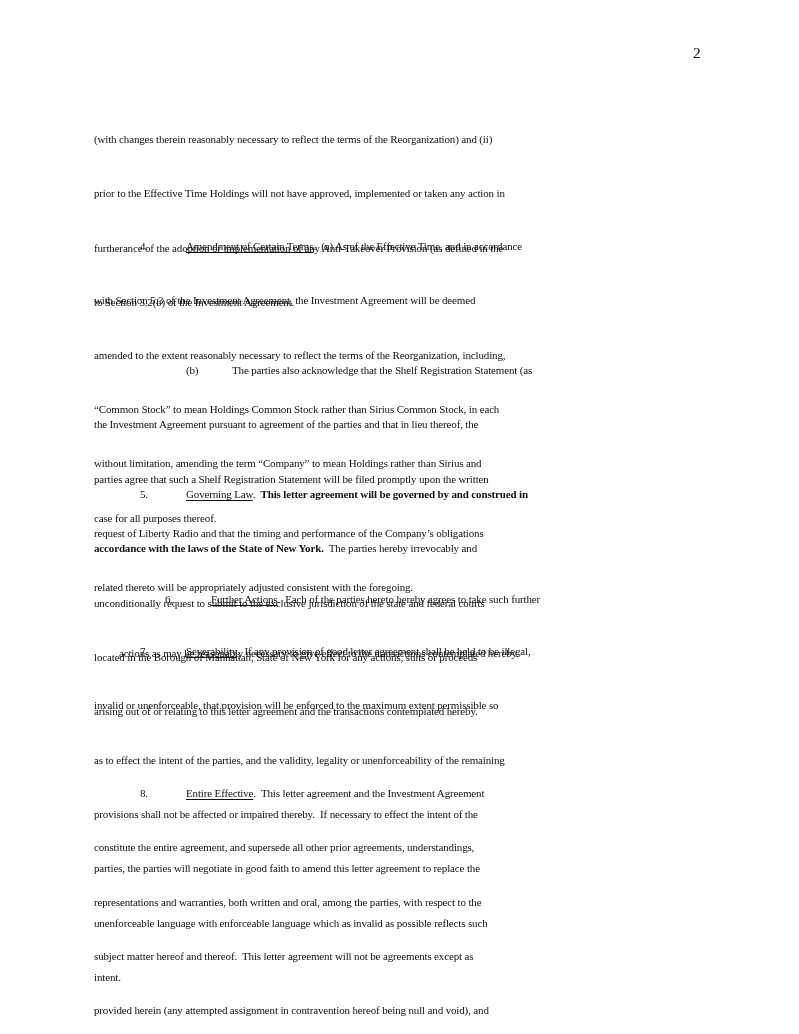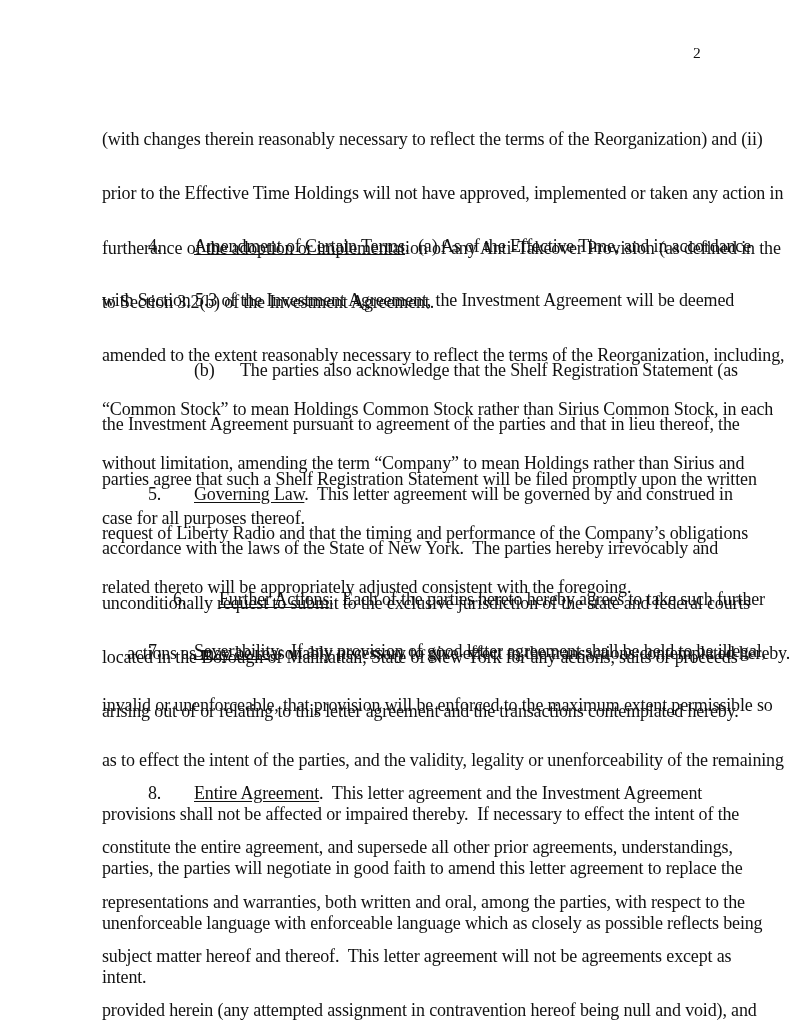--- a/index.html
+++ b/index.html
@@ -6,29 +6,29 @@
   body {
     width: 799px; height: 1034px; position: relative; overflow: hidden;
     font-family: "Liberation Serif", "DejaVu Serif", serif;
     color: #111111;
   }
   .page-number {
     position: absolute; left: 693px; top: 44px;
     font-size: 15.5px; line-height: 18px;
   }
   .para {
-    position: absolute; left: 102px; width: 640px;
-    font-size: 18px; line-height: 18.1px;
+    position: absolute; left: 94px; width: 640px;
+    font-size: 11px; line-height: 18.1px;
     white-space: pre; letter-spacing: -0.15px;
   }
   .line { display: block; height: 18.1px; }
   .num { display: inline-block; width: 46px; margin-left: 46px; }
   .subnum { display: inline-block; width: 46px; margin-left: 92px; }
   .heading { text-decoration: underline; text-underline-offset: 2px; }
-  .bold { font-weight: normal; }
+  .bold { font-weight: bold; }
 </style>
 </head>
 <body>
 
 <div class="page-number">2</div>
 
 <div class="para" style="top:94px;">
   <span class="line">(with changes therein reasonably necessary to reflect the terms of the Reorganization) and (ii)</span>
   <span class="line">prior to the Effective Time Holdings will not have approved, implemented or taken any action in</span>
   <span class="line">furtherance of the adoption or implementation of any Anti-Takeover Provision (as defined in the</span>
@@ -64,26 +64,26 @@
   <span class="line"><span class="num">6.</span><span class="heading">Further Actions</span><span>.  Each of the parties hereto hereby agrees to take such further</span></span>
   <span class="line">actions as may be reasonably necessary to give effect to the transactions contemplated hereby.</span>
 </div>
 
 <div class="para" style="top:606px;">
   <span class="line"><span class="num">7.</span><span class="heading">Severability</span><span>.  If any provision of good letter agreement shall be held to be illegal,</span></span>
   <span class="line">invalid or unenforceable, that provision will be enforced to the maximum extent permissible so</span>
   <span class="line">as to effect the intent of the parties, and the validity, legality or unenforceability of the remaining</span>
   <span class="line">provisions shall not be affected or impaired thereby.  If necessary to effect the intent of the</span>
   <span class="line">parties, the parties will negotiate in good faith to amend this letter agreement to replace the</span>
-  <span class="line">unenforceable language with enforceable language which as closely as possible reflects being</span>
+  <span class="line">unenforceable language with enforceable language which as invalid as possible reflects such</span>
   <span class="line">intent.</span>
 </div>
 
 <div class="para" style="top:748px;">
-  <span class="line"><span class="num">8.</span><span class="heading">Entire Agreement</span><span>.  This letter agreement and the Investment Agreement</span></span>
+  <span class="line"><span class="num">8.</span><span class="heading">Entire Effective</span><span>.  This letter agreement and the Investment Agreement</span></span>
   <span class="line">constitute the entire agreement, and supersede all other prior agreements, understandings,</span>
   <span class="line">representations and warranties, both written and oral, among the parties, with respect to the</span>
   <span class="line">subject matter hereof and thereof.  This letter agreement will not be agreements except as</span>
   <span class="line">provided herein (any attempted assignment in contravention hereof being null and void), and</span>
   
   
   
   
   
 </div>

